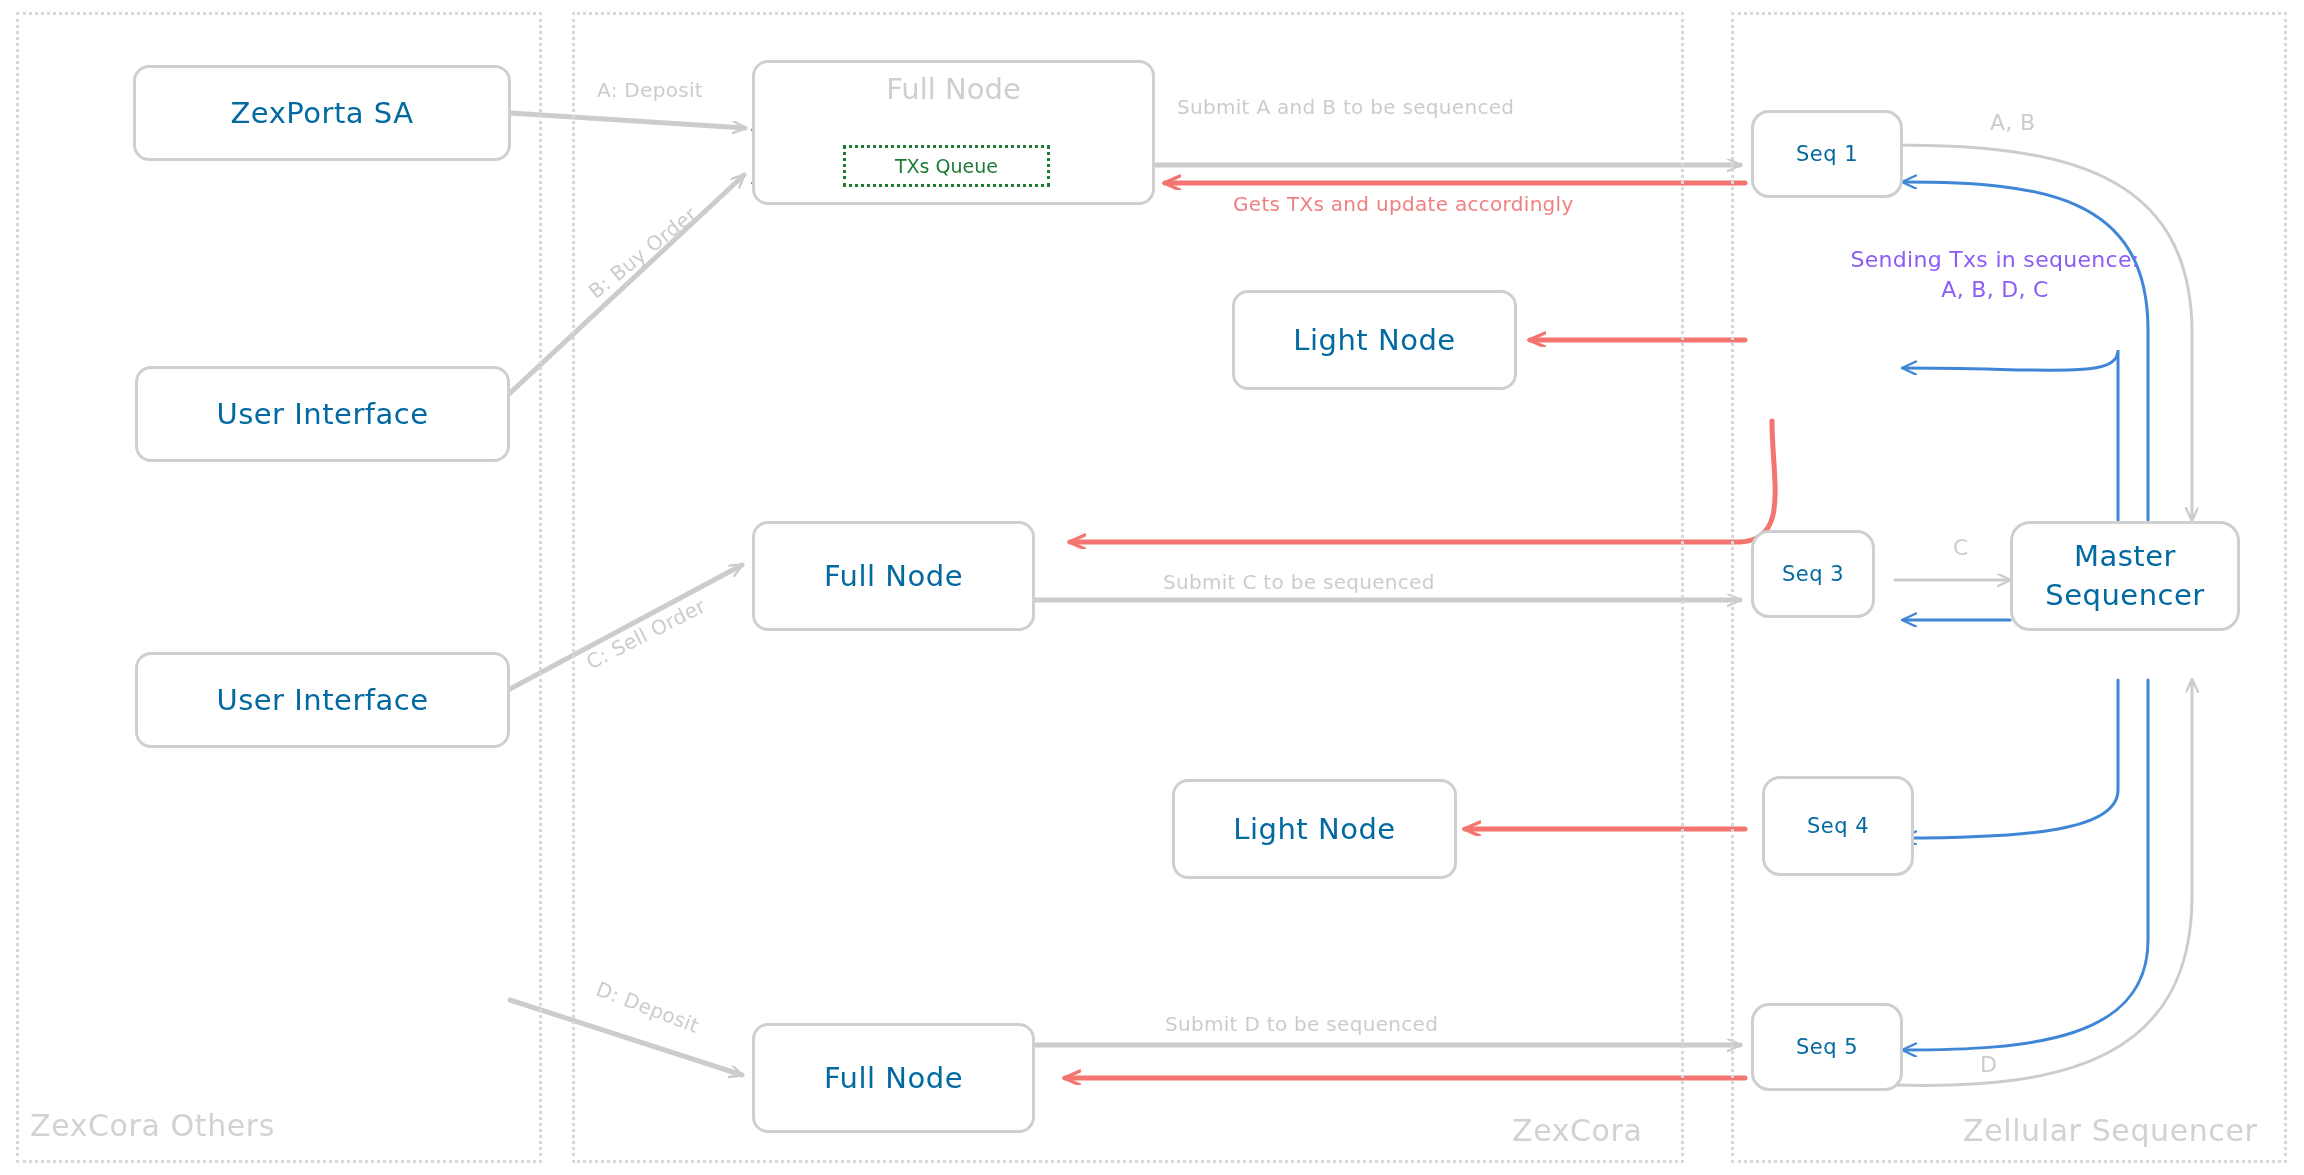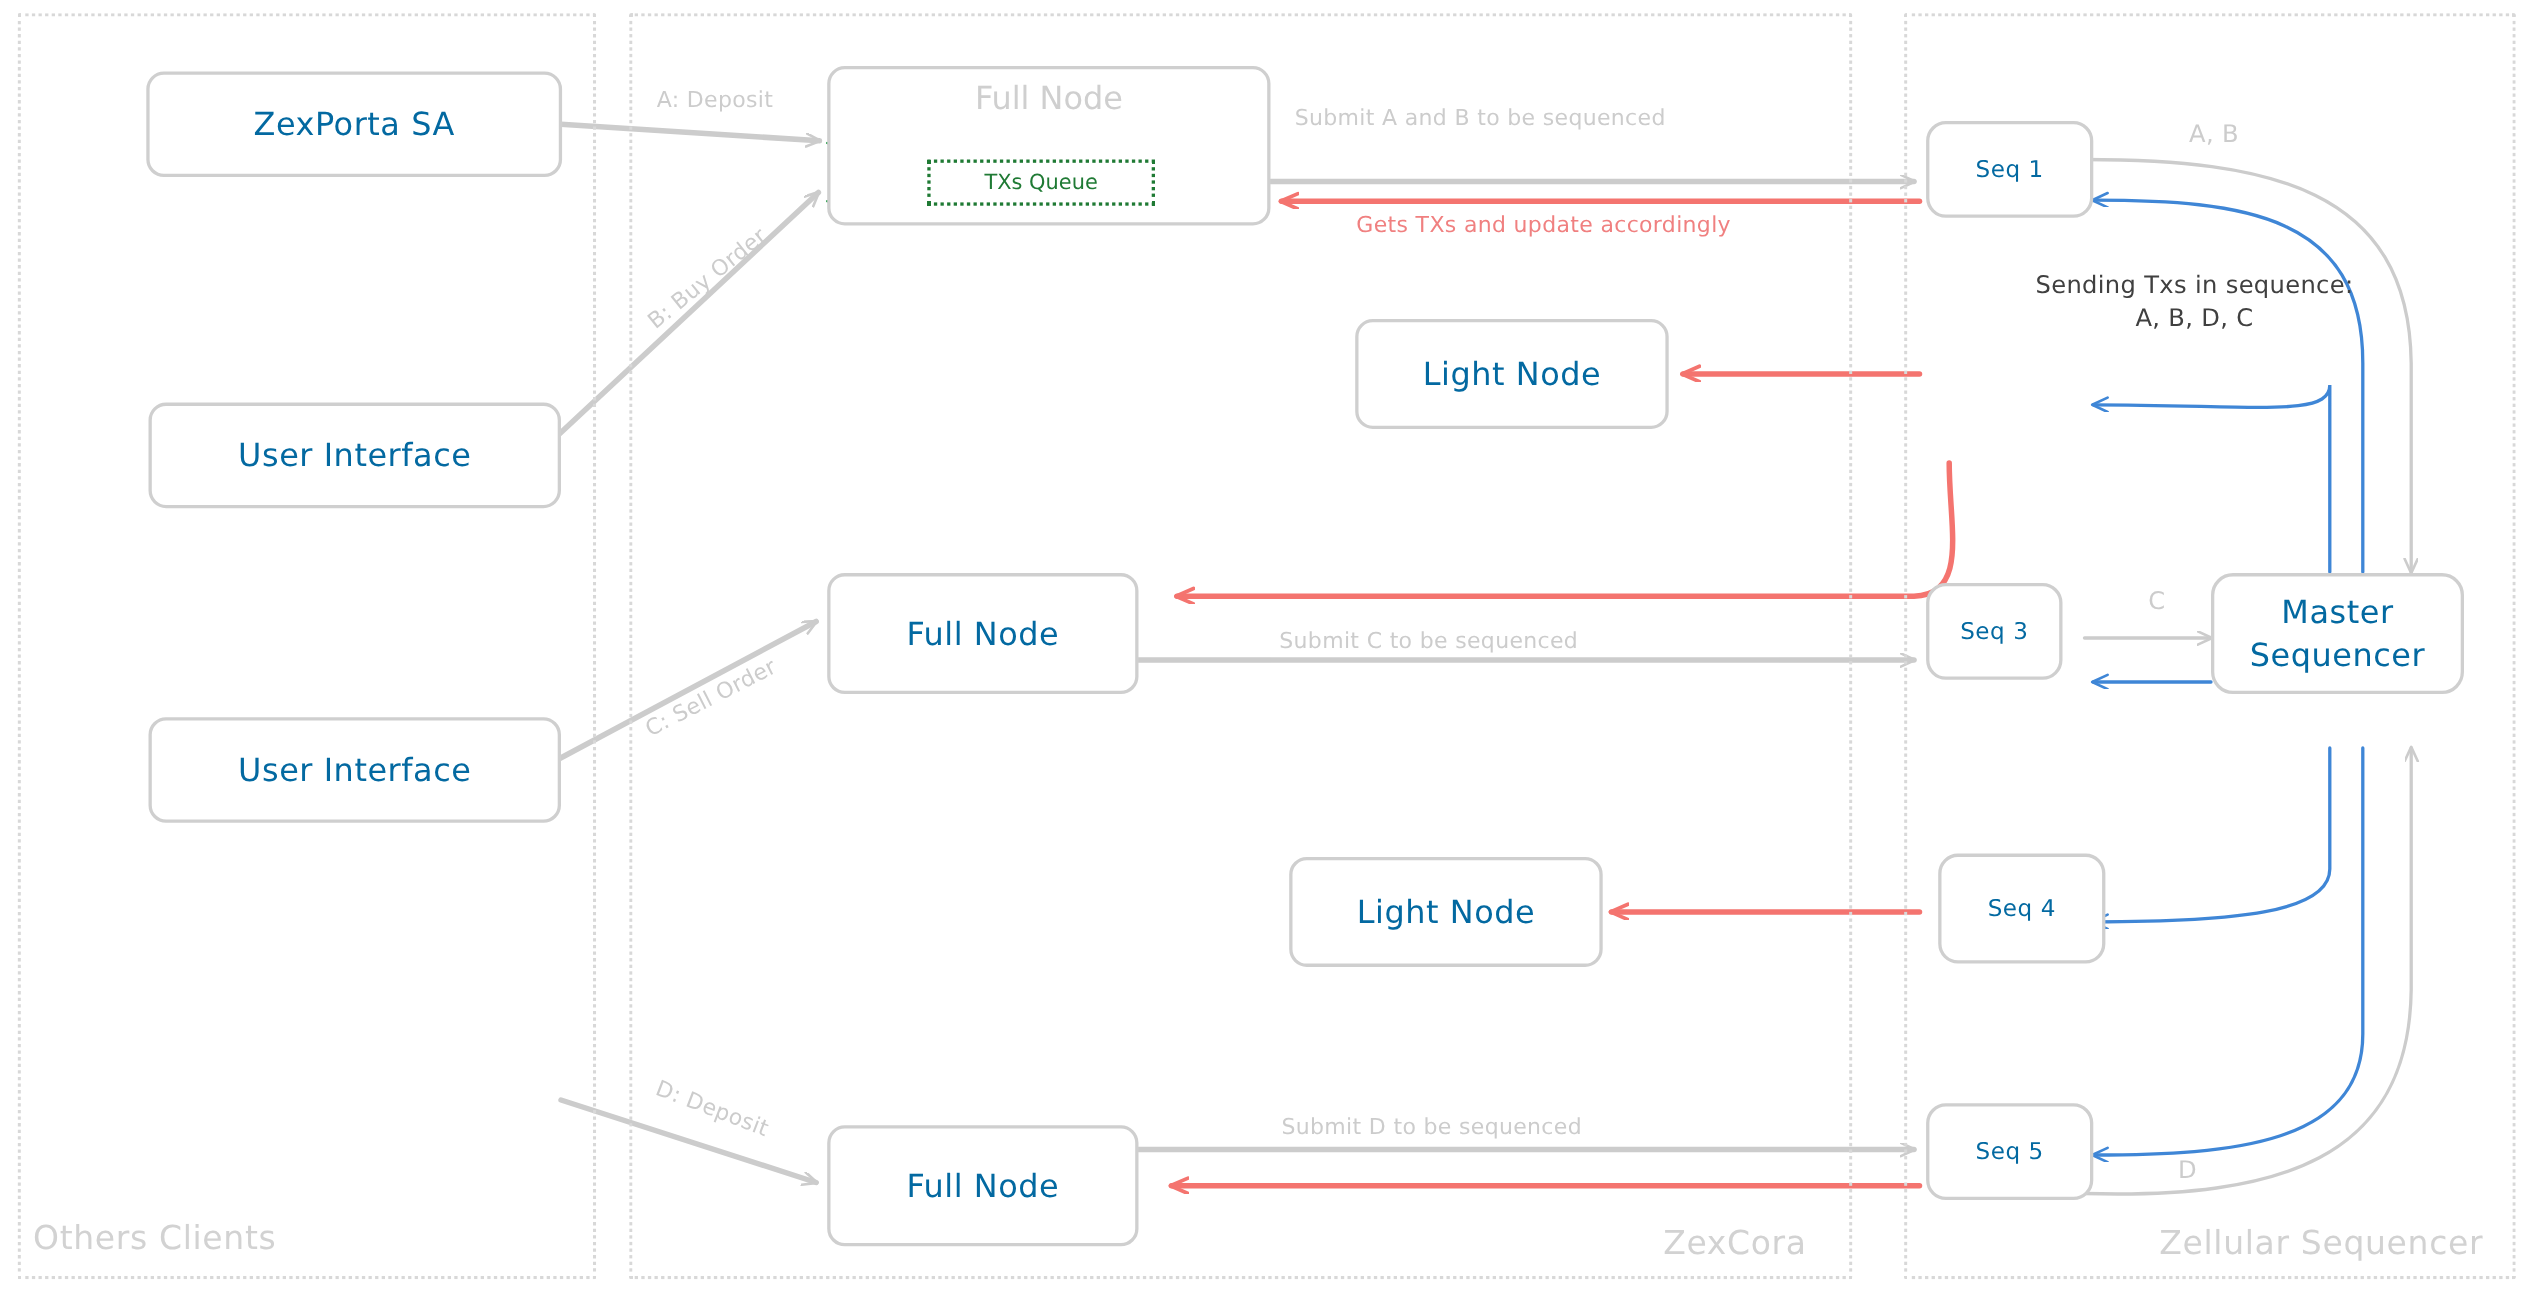--- a/index.html
+++ b/index.html
@@ -58,36 +58,36 @@
     position:absolute;
     color:#cccccc;
     font-size:20px;
     white-space:nowrap;
     z-index:7;
     background:#ffffff;
     padding:0 5px;
     letter-spacing:.3px;
   }
   .elabel.red{color:#f08080;}
-  .elabel.blue{color:#404040;font-size:22px;text-align:center;line-height:1.35;background:transparent;}
+  .elabel.blue{color:#8b5cf6;font-size:22px;text-align:center;line-height:1.35;background:transparent;}
   .elabel.plain{background:transparent;}
   .elabel.rot-b{transform:rotate(-39deg);transform-origin:left top;}
   .elabel.rot-c{transform:rotate(-27deg);transform-origin:left top;}
   .elabel.rot-d{transform:rotate(21deg);transform-origin:left top;}
 </style>
 </head>
 <body>
 
 <div id="stage">
 
   <div class="panel" style="left:16px;top:12px;width:526px;height:1151px;"></div>
   <div class="panel" style="left:572px;top:12px;width:1112px;height:1151px;"></div>
   <div class="panel" style="left:1731px;top:12px;width:556px;height:1151px;"></div>
 
-  <div class="panel-label" style="left:30px;top:1108px;">Others Clients</div>
+  <div class="panel-label" style="left:30px;top:1108px;">ZexCora Others</div>
   <div class="panel-label" style="left:1512px;top:1113px;">ZexCora</div>
   <div class="panel-label" style="left:1963px;top:1113px;">Zellular Sequencer</div>
 
   <svg class="layer" viewBox="0 0 2304 1175" preserveAspectRatio="none">
     <defs>
       <marker id="ag" markerWidth="16" markerHeight="16" refX="13" refY="6" orient="auto" markerUnits="userSpaceOnUse">
         <path d="M1,0 L14,6 L1,12" fill="none" stroke="#cccccc" stroke-width="2.4" stroke-linecap="round" stroke-linejoin="round"></path>
       </marker>
       <marker id="ar" markerWidth="20" markerHeight="18" refX="16" refY="7" orient="auto" markerUnits="userSpaceOnUse">
         <path d="M1,0 L17,7 L1,14" fill="none" stroke="#f4746f" stroke-width="3.4" stroke-linecap="round" stroke-linejoin="round"></path>

